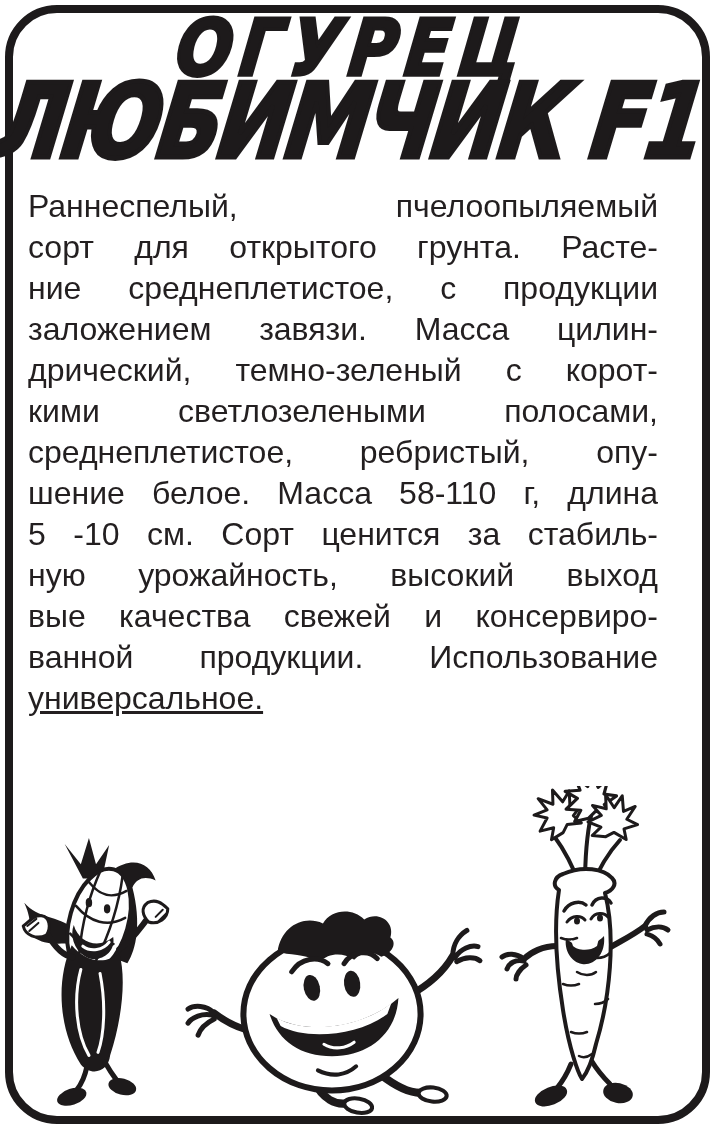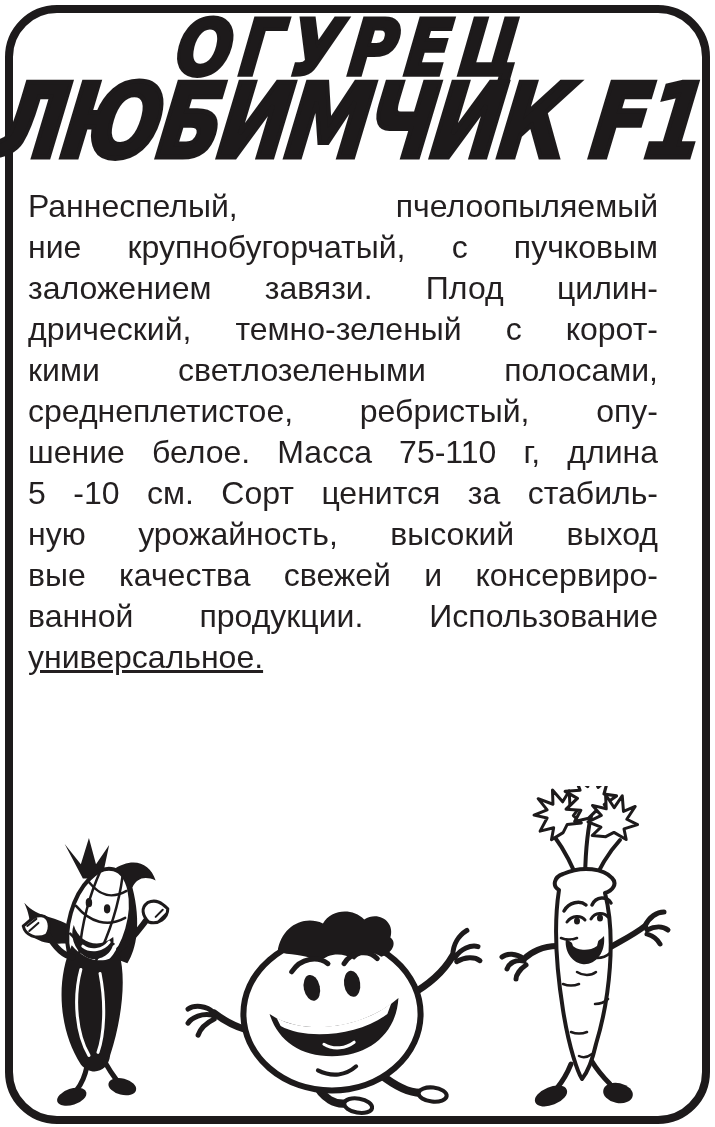--- a/index.html
+++ b/index.html
@@ -67,26 +67,27 @@
 </head>
 <body>
 
 <div class="frame"></div>
 
 <div class="crop-title">ОГУРЕЦ</div>
 <div class="variety-title">ЛЮБИМЧИК F1</div>
 
 <div class="description">
   <div class="line">Раннеспелый, пчелоопыляемый</div>
-  <div class="line">ние крупнобугорчатый, с пучковым</div>
-  <div class="line">заложением завязи. Плод цилин-</div>
+  <div class="line">сорт для открытого грунта. Расте-</div>
+  <div class="line">ние среднеплетистое, с продукции</div>
+  <div class="line">заложением завязи. Масса цилин-</div>
   <div class="line">дрический, темно-зеленый с корот-</div>
   <div class="line">кими светлозелеными полосами,</div>
   <div class="line">среднеплетистое, ребристый, опу-</div>
-  <div class="line">шение белое. Масса 75-110 г, длина</div>
+  <div class="line">шение белое. Масса 58-110 г, длина</div>
   <div class="line">5 -10 см. Сорт ценится за стабиль-</div>
   <div class="line">ную урожайность, высокий выход</div>
   <div class="line">вые качества свежей и консервиро-</div>
   <div class="line">ванной продукции. Использование</div>
   <div class="line last">универсальное.</div>
 </div>
 
 <div id="corn" class="character">
   <svg viewBox="0 0 160 275">
     <g stroke-linecap="round" stroke-linejoin="round">

